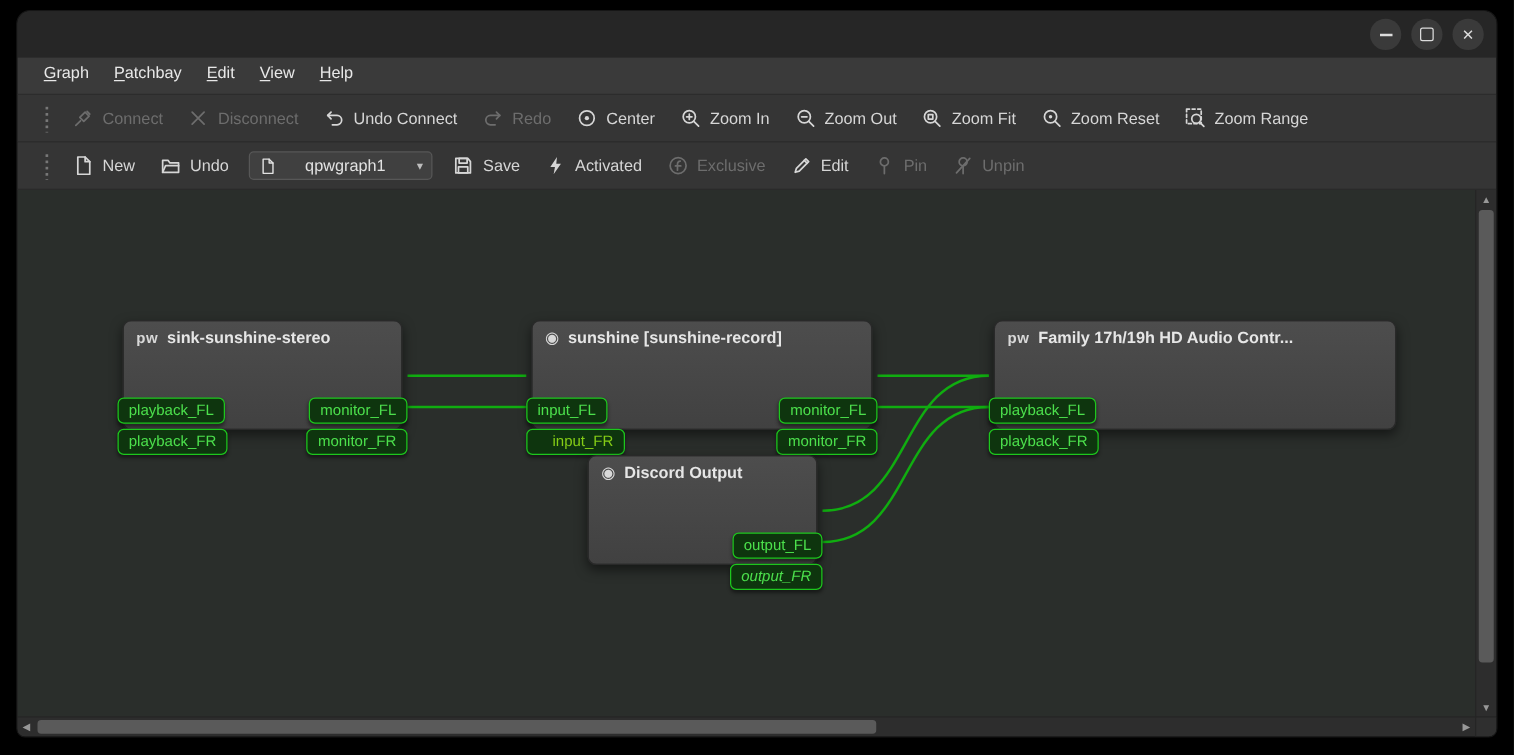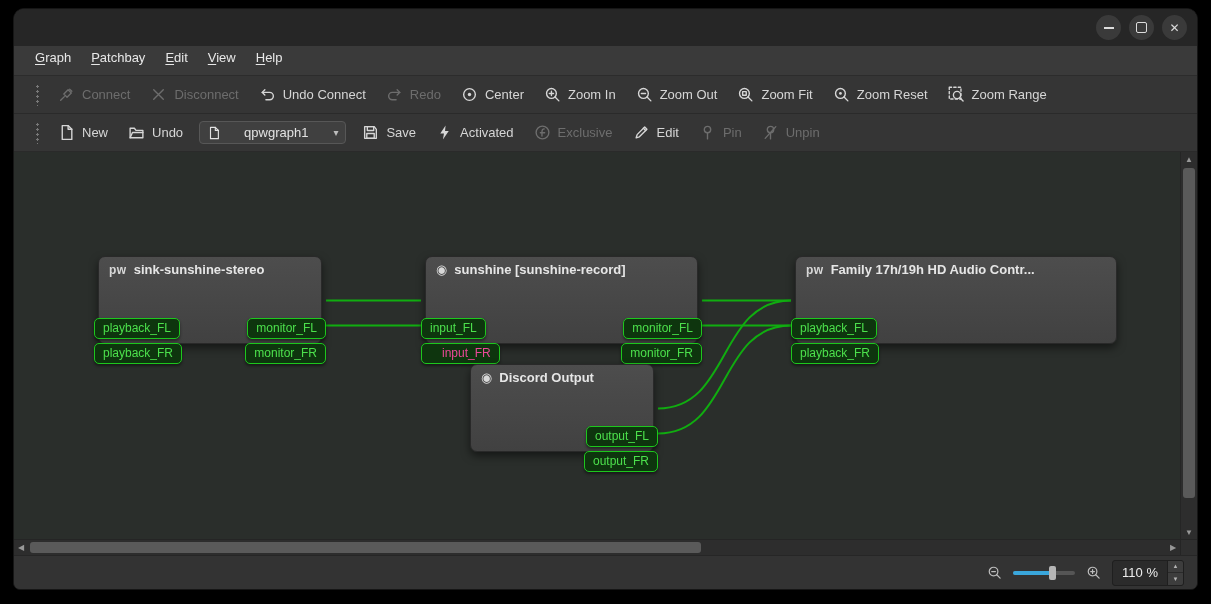--- a/index.html
+++ b/index.html
@@ -307,39 +307,39 @@
             <div class="port in" style="top: 58px; background: rgb(14, 53, 14); border: 1px solid rgb(29, 199, 29); color: rgb(76, 224, 76);">playback_FR</div>
             <div class="port out" style="top: 33px; background: rgb(14, 53, 14); border: 1px solid rgb(29, 199, 29); color: rgb(76, 224, 76);">monitor_FL</div>
             <div class="port out" style="top: 58px; background: rgb(14, 53, 14); border: 1px solid rgb(29, 199, 29); color: rgb(76, 224, 76);">monitor_FR</div>
           </div>
           <div class="node" style="left: 411px; top: 104px; width: 271px; height: 86px;">
             <div class="node-header">
               <span class="node-icon rec">◉</span>
               <span>sunshine [sunshine-record]</span>
             </div>
             <div class="port in" style="top: 33px; background: rgb(14, 53, 14); border: 1px solid rgb(29, 199, 29); color: rgb(76, 224, 76);">input_FL</div>
-            <div class="port in" style="top: 58px; background: rgb(14, 53, 14); border: 1px solid rgb(29, 199, 29); color: #ec4899; padding-left: 20px;">input_FR</div>
+            <div class="port in" style="top: 58px; background: rgb(14, 53, 14); border: 1px solid rgb(29, 199, 29); color: #84cc16; padding-left: 20px;">input_FR</div>
             <div class="port out" style="top: 33px; background: rgb(14, 53, 14); border: 1px solid rgb(29, 199, 29); color: rgb(76, 224, 76);">monitor_FL</div>
             <div class="port out" style="top: 58px; background: rgb(14, 53, 14); border: 1px solid rgb(29, 199, 29); color: rgb(76, 224, 76);">monitor_FR</div>
           </div>
           <div class="node" style="left: 781px; top: 104px; width: 320px; height: 86px;">
             <div class="node-header">
               <span class="node-icon pw">pw</span>
               <span>Family 17h/19h HD Audio Contr...</span>
             </div>
             <div class="port in" style="top: 33px; background: rgb(14, 53, 14); border: 1px solid rgb(29, 199, 29); color: rgb(76, 224, 76);">playback_FL</div>
             <div class="port in" style="top: 58px; background: rgb(14, 53, 14); border: 1px solid rgb(29, 199, 29); color: rgb(76, 224, 76);">playback_FR</div>
           </div>
           <div class="node" style="left: 456px; top: 212px; width: 182px; height: 86px;">
             <div class="node-header">
               <span class="node-icon rec">◉</span>
               <span>Discord Output</span>
             </div>
             <div class="port out" style="top: 33px; background: rgb(14, 53, 14); border: 1px solid rgb(29, 199, 29); color: rgb(76, 224, 76);">output_FL</div>
-            <div class="port out" style="top: 58px; background: rgb(14, 53, 14); border: 1px solid rgb(29, 199, 29); color: rgb(76, 224, 76);">output_FR</div>
+            <div class="port out" style="top: 58px; background: rgb(14, 53, 14); border: 1px solid rgb(29, 199, 29); color: rgb(76, 224, 76); font-style: italic;">output_FR</div>
           </div>
         </div>
       <div class="vscroll">
         <div class="sb-btn">▲</div>
         <div class="vtrack">
           <div class="vhandle"></div>
         </div>
         <div class="sb-btn">▼</div>
       </div>
     </div>
@@ -348,38 +348,14 @@
         <div class="sb-btn">◀</div>
         <div class="htrack">
           <div class="hhandle"></div>
         </div>
         <div class="sb-btn">▶</div>
       </div>
       <div class="corner"></div>
     </div>
   </div>
 
-  <div class="statusbar">
-    <svg class="icn" viewBox="0 0 16 16">
-        <circle cx="7" cy="7" r="4.6"></circle>
-        <path d="M10.4 10.4 L14 14"></path>
-        <path d="M5 7 h4"></path>
-      </svg>
-    <div class="slider">
-      <div class="slider-track"></div>
-      <div class="slider-fill" style="background: rgb(58, 167, 220);"></div>
-      <div class="slider-handle"></div>
-    </div>
-    <svg class="icn" viewBox="0 0 16 16">
-        <circle cx="7" cy="7" r="4.6"></circle>
-        <path d="M10.4 10.4 L14 14"></path>
-        <path d="M7 5 v4 M5 7 h4"></path>
-      </svg>
-    <div class="spinbox">
-      <div class="spin-value">110 %</div>
-      <div class="spin-arrows">
-        <div>▲</div>
-        <div>▼</div>
-      </div>
-    </div>
-  </div>
 
 </div>
 
 </body></html>

